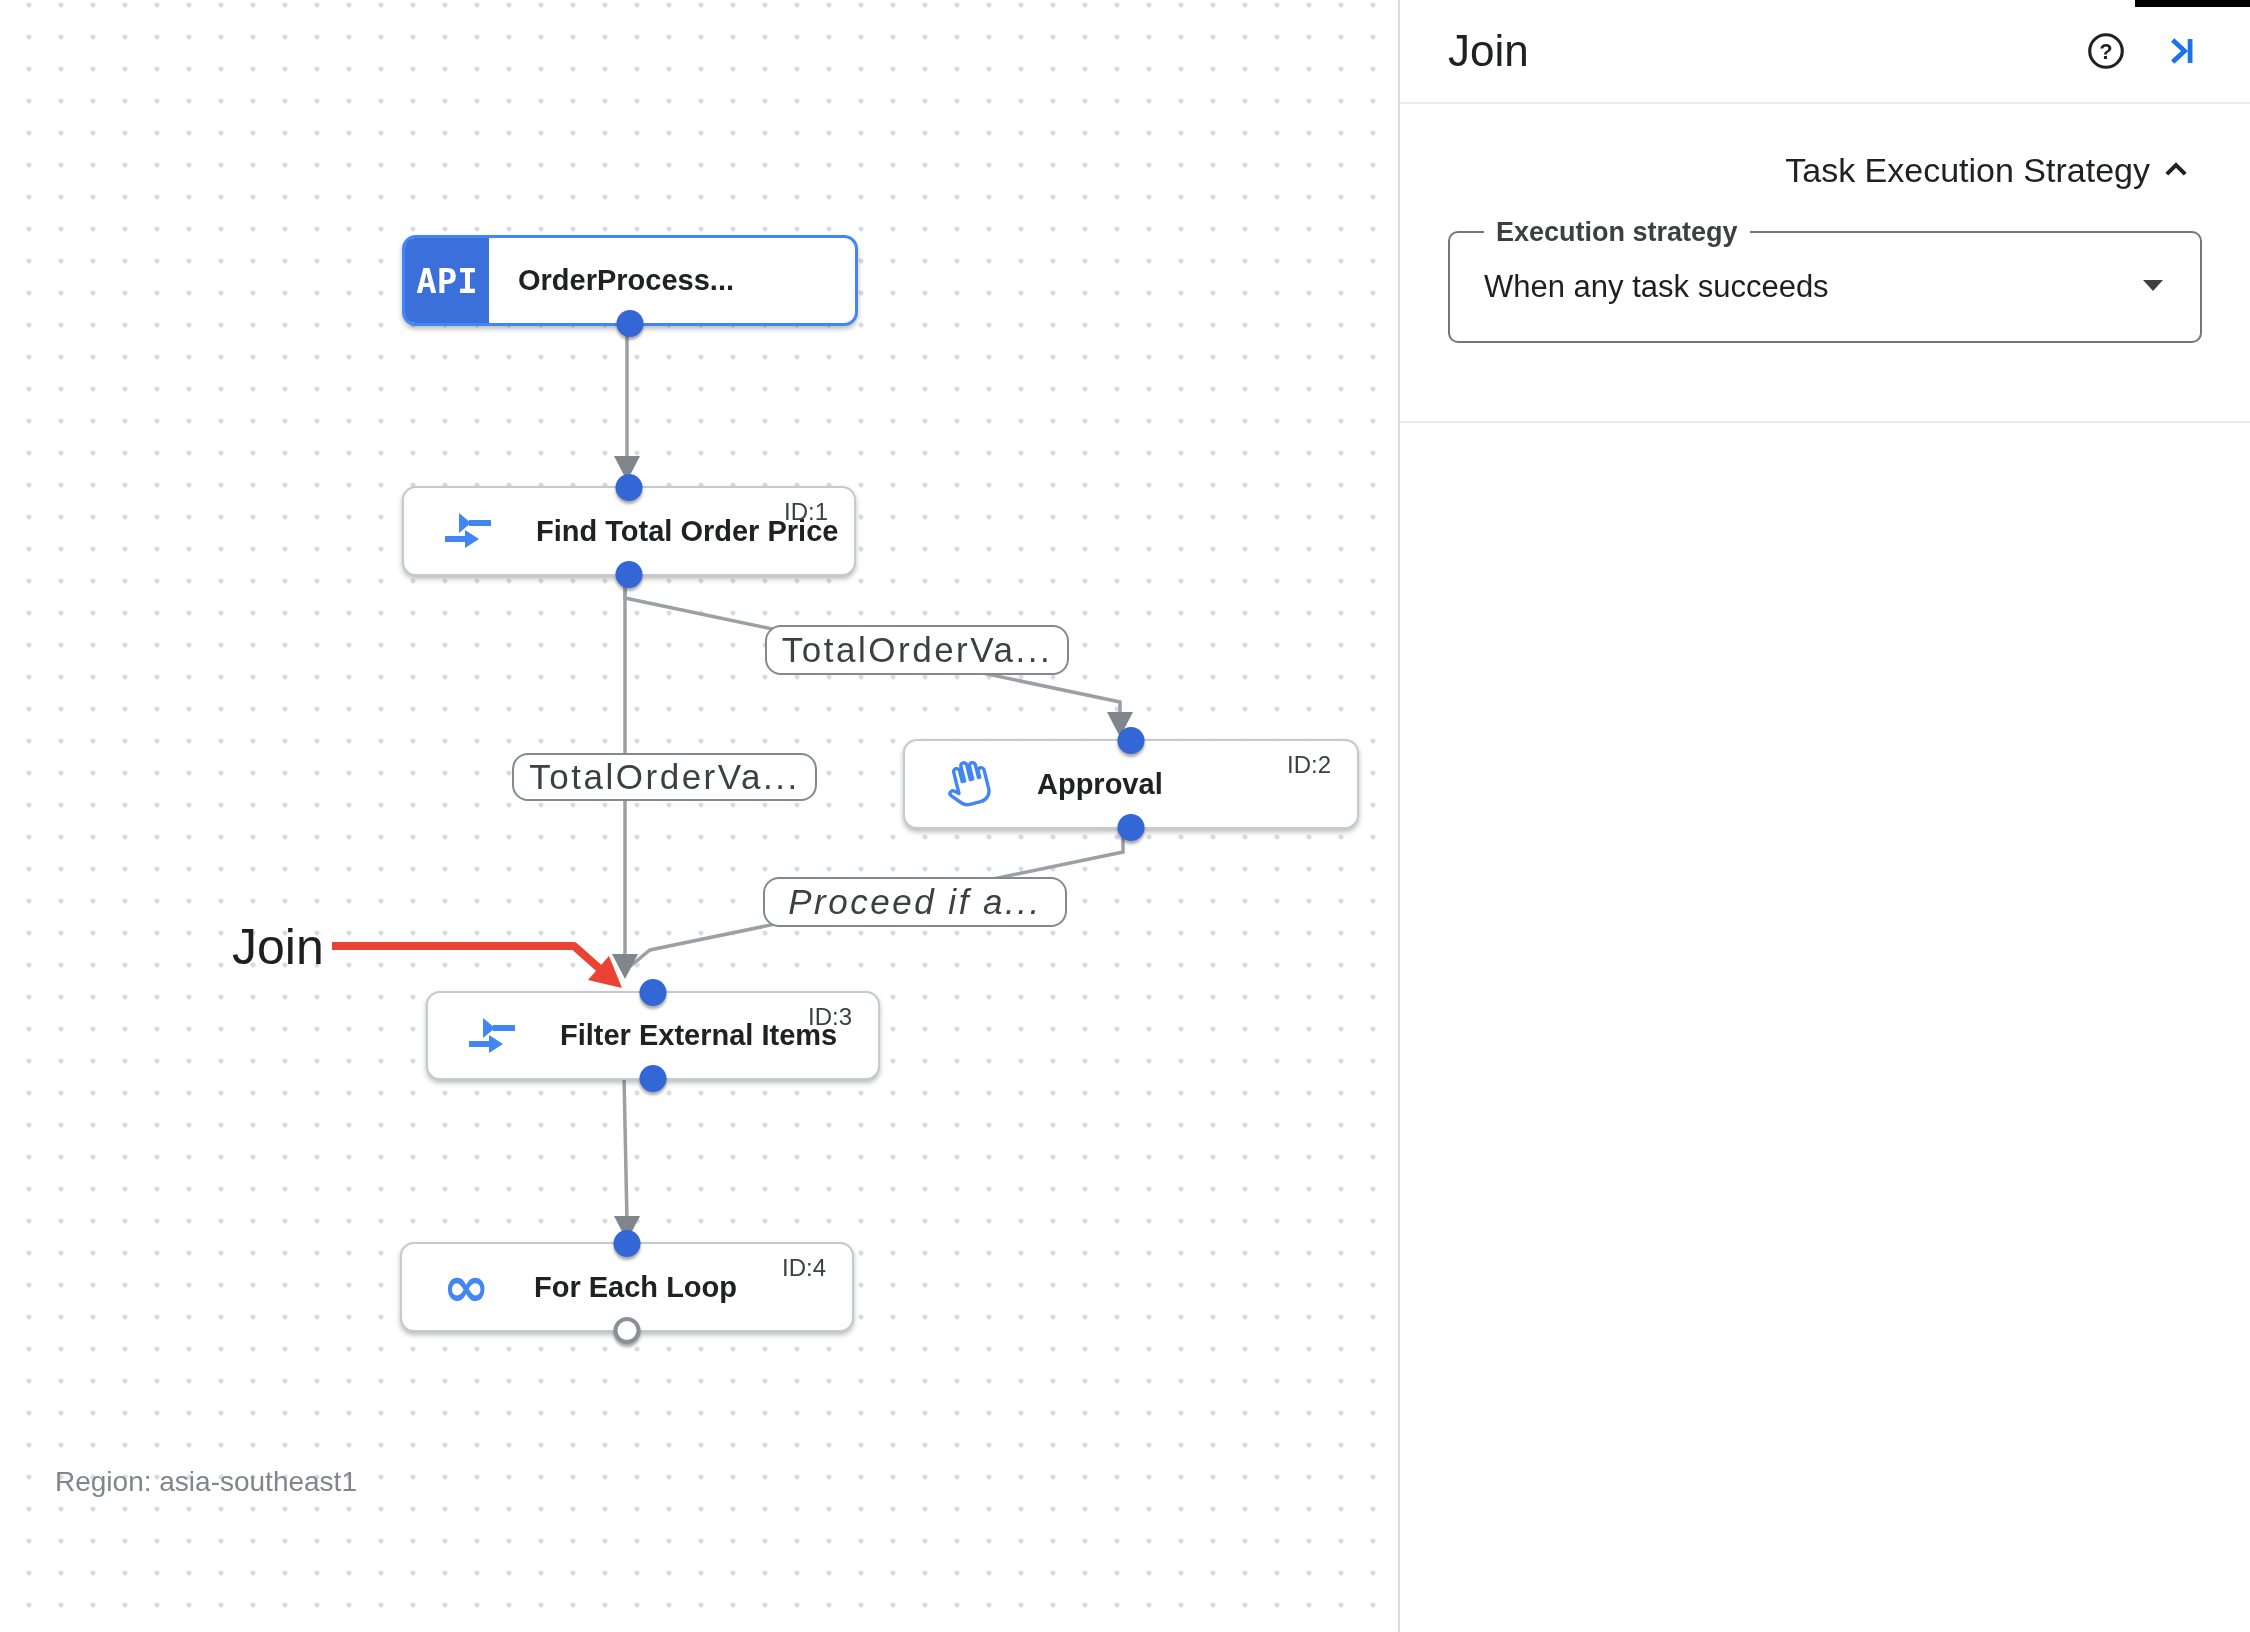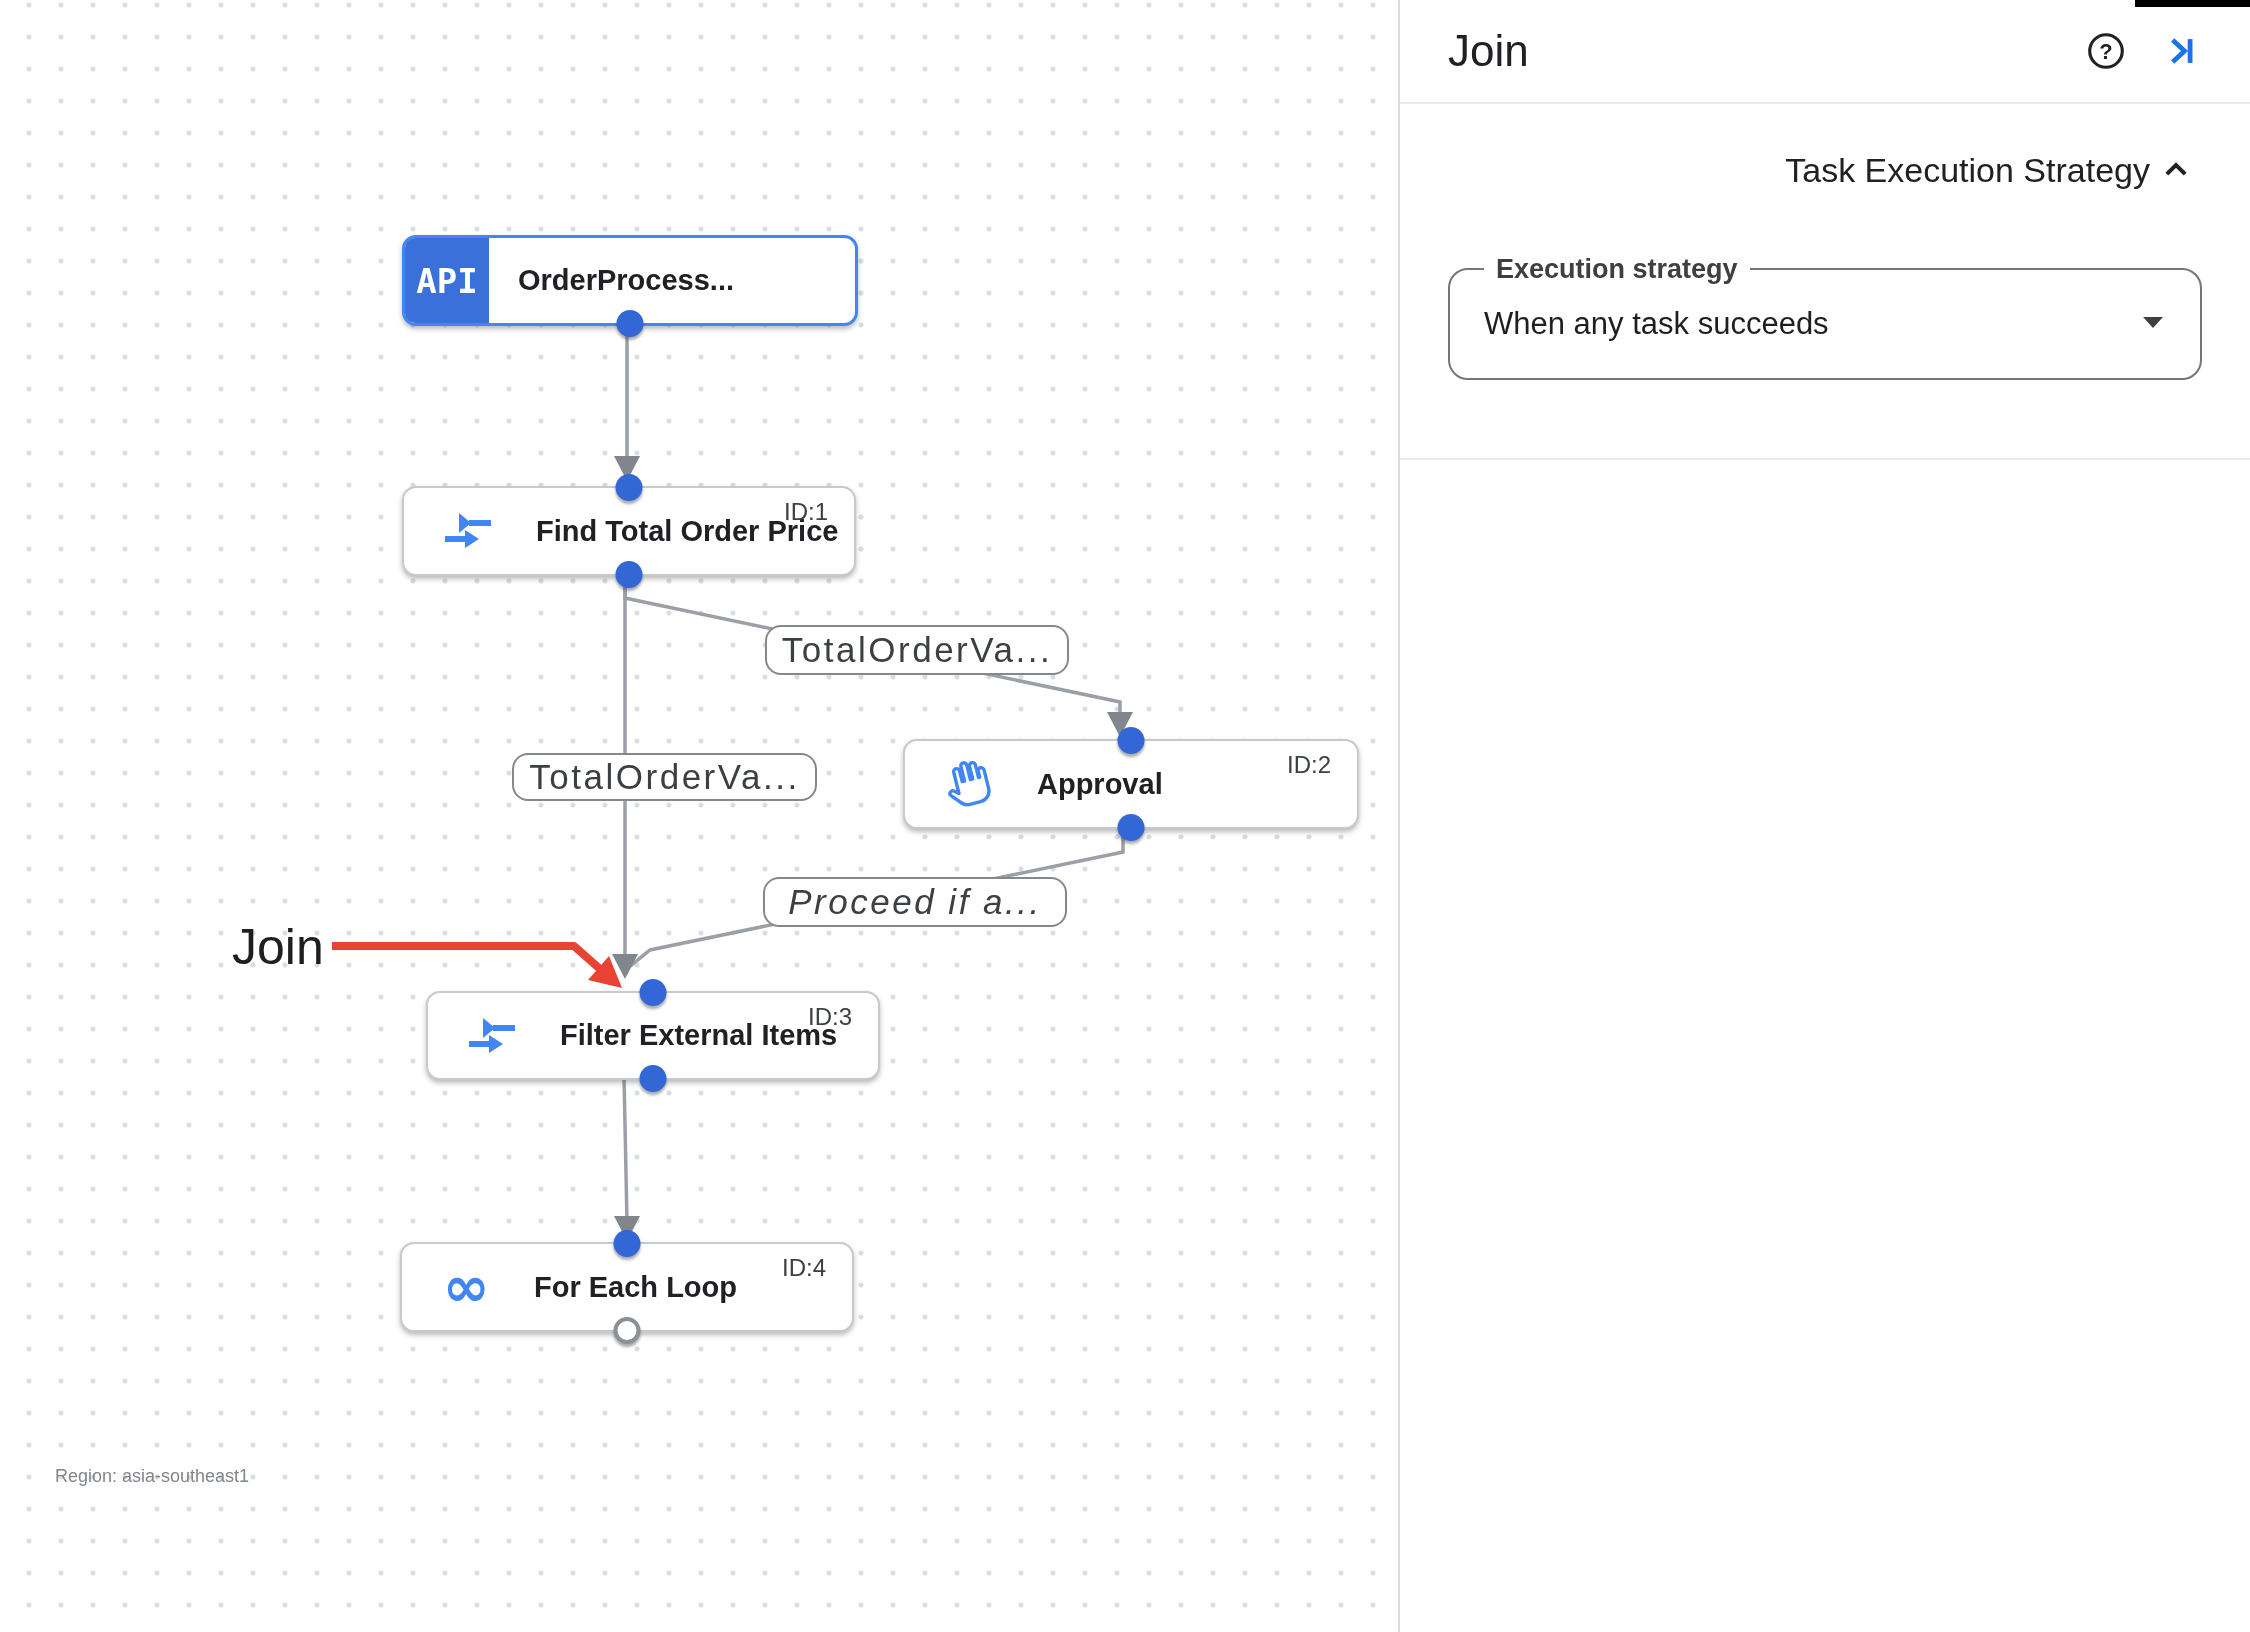--- a/index.html
+++ b/index.html
@@ -31,35 +31,35 @@
   .inf{font-size:56px;line-height:40px;font-weight:bold;color:#4285F4;
        font-family:"DejaVu Sans",sans-serif;}
 
   
   .edge-label{position:absolute;background:#fff;border:2px solid #85898E;border-radius:16px;
        display:flex;align-items:center;justify-content:center;font-size:35px;
        letter-spacing:2.5px;color:#3C4043;white-space:nowrap;}
 
   
   .join-note{position:absolute;left:232px;top:918px;font-size:50px;color:#1F1F1F;}
-  .region{position:absolute;left:55px;top:1466px;font-size:18px;color:#80868B;}
+  .region{position:absolute;left:55px;top:1466px;font-size:28px;color:#80868B;}
 
   
   .panel{position:absolute;left:1398px;top:0;width:852px;height:1632px;background:#fff;
          border-left:2px solid #DADCE0;box-sizing:border-box;}
   .panel-header{height:104px;display:flex;align-items:center;padding:0 44px 0 48px;
          border-bottom:2px solid #E8EAED;box-sizing:border-box;}
   .panel-title{font-size:44px;color:#202124;flex:1;}
   .icon-btn{width:52px;height:52px;display:flex;align-items:center;justify-content:center;
          border:none;background:none;padding:0;cursor:pointer;}
   .panel-section{padding:40px 48px 78px 48px;border-bottom:2px solid #E8EAED;}
   .section-head{display:flex;align-items:center;}
   .section-title{font-size:34px;font-weight:normal;color:#202124;flex:1;text-align:right;}
-  .field{position:relative;margin-top:72px;height:112px;border:2px solid #747775;
-         border-radius:20px;display:flex;align-items:center;padding:0 34px;
+  .field{position:relative;margin-top:35px;height:112px;border:2px solid #747775;
+         border-radius:10px;display:flex;align-items:center;padding:0 34px;
          box-sizing:border-box;cursor:pointer;}
   .field-label{position:absolute;top:-16px;left:34px;background:#fff;padding:0 12px;
          font-size:27px;font-weight:bold;color:#3C4043;}
   .field-value{font-size:31px;color:#1F1F1F;}
   .field-caret{margin-left:auto;}
   .topbar-artifact{position:absolute;left:2135px;top:0;width:115px;height:7px;background:#000;}
 </style>
 </head>
 <body>
 

